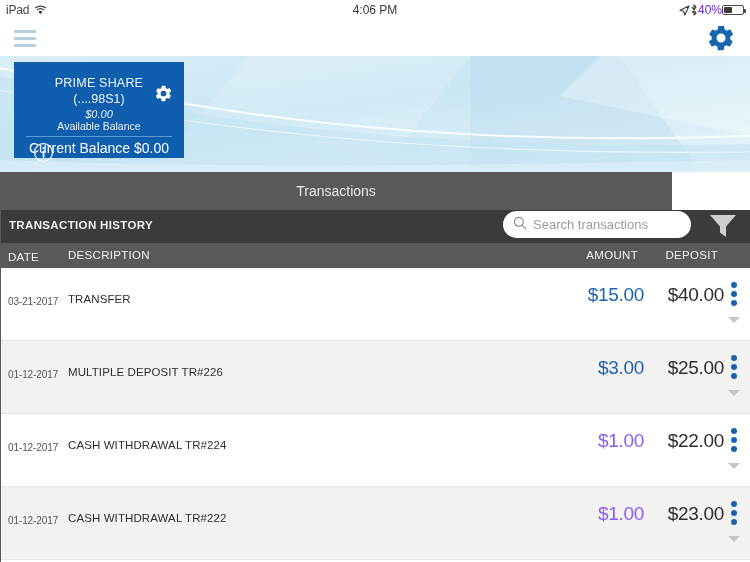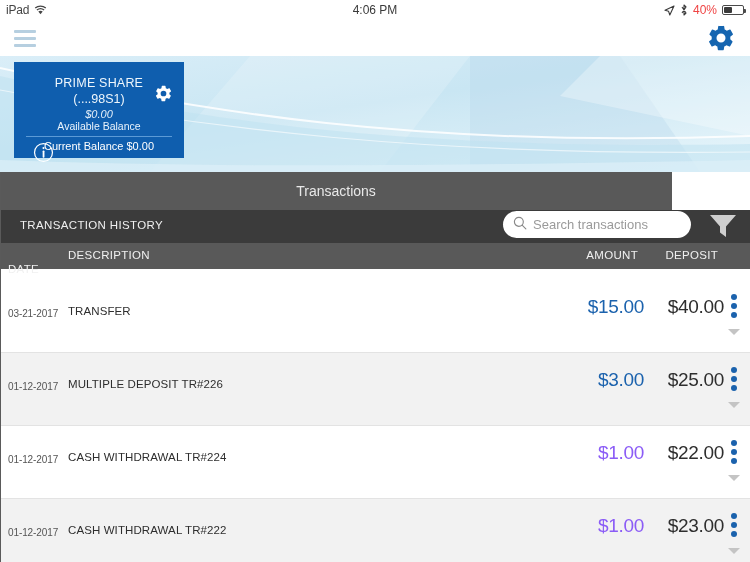--- a/index.html
+++ b/index.html
@@ -13,21 +13,21 @@
 
   
   .statusbar {
     position: absolute; top: 0; left: 0; width: 750px; height: 20px;
     display: flex; align-items: center; background: #ffffff;
     font-size: 12px; color: #3a3a3a;
   }
   .sb-left { position:absolute; left:6px; display:flex; align-items:center; gap:5px; }
   .sb-carrier { font-size: 12px; letter-spacing: -0.2px; color:#444; }
   .sb-center { position:absolute; left:0; width:750px; text-align:center; font-size:12px; color:#3a3a3a; font-weight:normal;}
-  .sb-right { position:absolute; right:6px; display:flex; align-items:center; gap:5px; font-size:12px; color:#ef4444;}
+  .sb-right { position:absolute; right:6px; display:flex; align-items:center; font-size:12px; color:#6d28d9;}
   .wifi-ico svg, .loc-ico svg, .bt-ico svg { display:block; }
   .battery {
     width: 22px; height: 10px; border: 1px solid #4a4a4a; border-radius: 2px;
     position: relative; display:inline-block;
   }
   .battery::after {
     content:""; position:absolute; right:-3px; top:3px; width:2px; height:4px;
     background:#4a4a4a; border-radius:0 1px 1px 0;
   }
   .battery .fill { position:absolute; left:1px; top:1px; bottom:1px; width:40%; background:#3a3a3a; border-radius:1px;}
@@ -76,64 +76,64 @@
   }
   .acct-avail-lbl {
     position:absolute; left:0; top:58px; width:170px; text-align:center;
     font-size:10.5px; color:#e8f2fb;
   }
   .acct-divider {
     position:absolute; left:12px; top:74px; width:146px; height:1px; background:#5b9ad6;
   }
   .acct-current {
     position:absolute; left:0; top:78px; width:170px; text-align:center;
-    font-size:11px; color:#ffffff;
+    font-size:14px; color:#ffffff;
   }
 
   
   .txn-titlebar {
     position:absolute; top:172px; left:0; width:672px; height:38px;
     background:#595959; color:#e8e8e8;
     display:flex; align-items:center; justify-content:center;
     font-size:14px;
   }
 
   
   .hist-bar {
     position:absolute; top:210px; left:0; width:750px; height:33px;
     background:#3b3b3b;
   }
   .hist-title {
-    position:absolute; left:20px; top:9px;
-    font-size:11.5px; letter-spacing:0.35px; color:#efefef; font-weight:normal;
+    position:absolute; left:9px; top:9px;
+    font-size:11.5px; letter-spacing:0.35px; color:#efefef; font-weight:bold;
   }
   .search-wrap {
     position:absolute; left:503px; top:211px; width:188px; height:27px;
     background:#ffffff; border-radius:14px; display:flex; align-items:center; padding:4px 10px;
   }
   .search-wrap .mag { flex:0 0 auto; margin-right:6px; }
   .search-input {
     border:none; outline:none; width:150px; font-size:13px;
     font-family:"Liberation Sans", sans-serif; color:#2c2c2c; background:transparent;
   }
   .search-input::placeholder { color:#9a9a9a; }
   .filter-ico { position:absolute; right:12px; top:213px; cursor:pointer; }
 
   
   .col-head {
     position:absolute; top:243px; left:0; width:750px; height:26px;
     background:#595959; color:#f0f0f0; font-size:11.5px; letter-spacing:0.3px;
   }
-  .col-head .c-date { position:absolute; left:8px; top:20px; }
+  .col-head .c-date { position:absolute; left:8px; top:8px; }
   .col-head .c-desc { position:absolute; left:68px; top:6px; }
   .col-head .c-amt  { position:absolute; right:112px; top:6px; }
   .col-head .c-bal  { position:absolute; right:32px; top:6px; }
 
   
-  .txn-list { position:absolute; top:280px; left:0; width:750px; height:278px; }
+  .txn-list { position:absolute; top:268px; left:0; width:750px; height:278px; }
   .txn-row { position:relative; width:750px; height:73px; border-bottom:1px solid #e3e3e3; }
   .txn-row.odd  { background:#ffffff; }
   .txn-row.even { background:#f2f2f2; }
   .txn-date {
     position:absolute; left:8px; top:28px; font-size:10px; color:#555; letter-spacing:-0.1px;
   }
   .txn-desc {
     position:absolute; left:68px; top:25px; font-size:11.5px; color:#2e2e2e; letter-spacing:0.1px;
   }
   .txn-amt {

